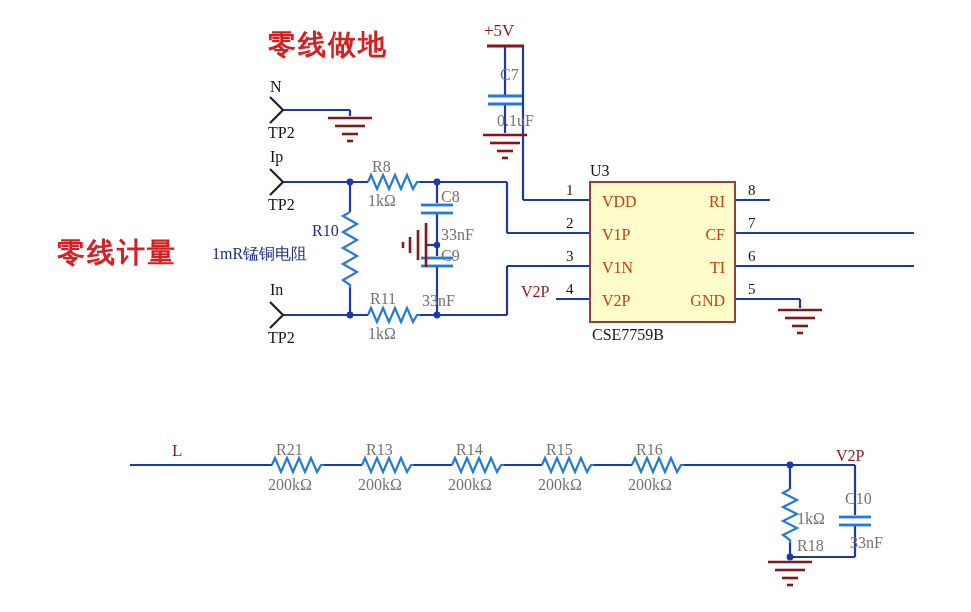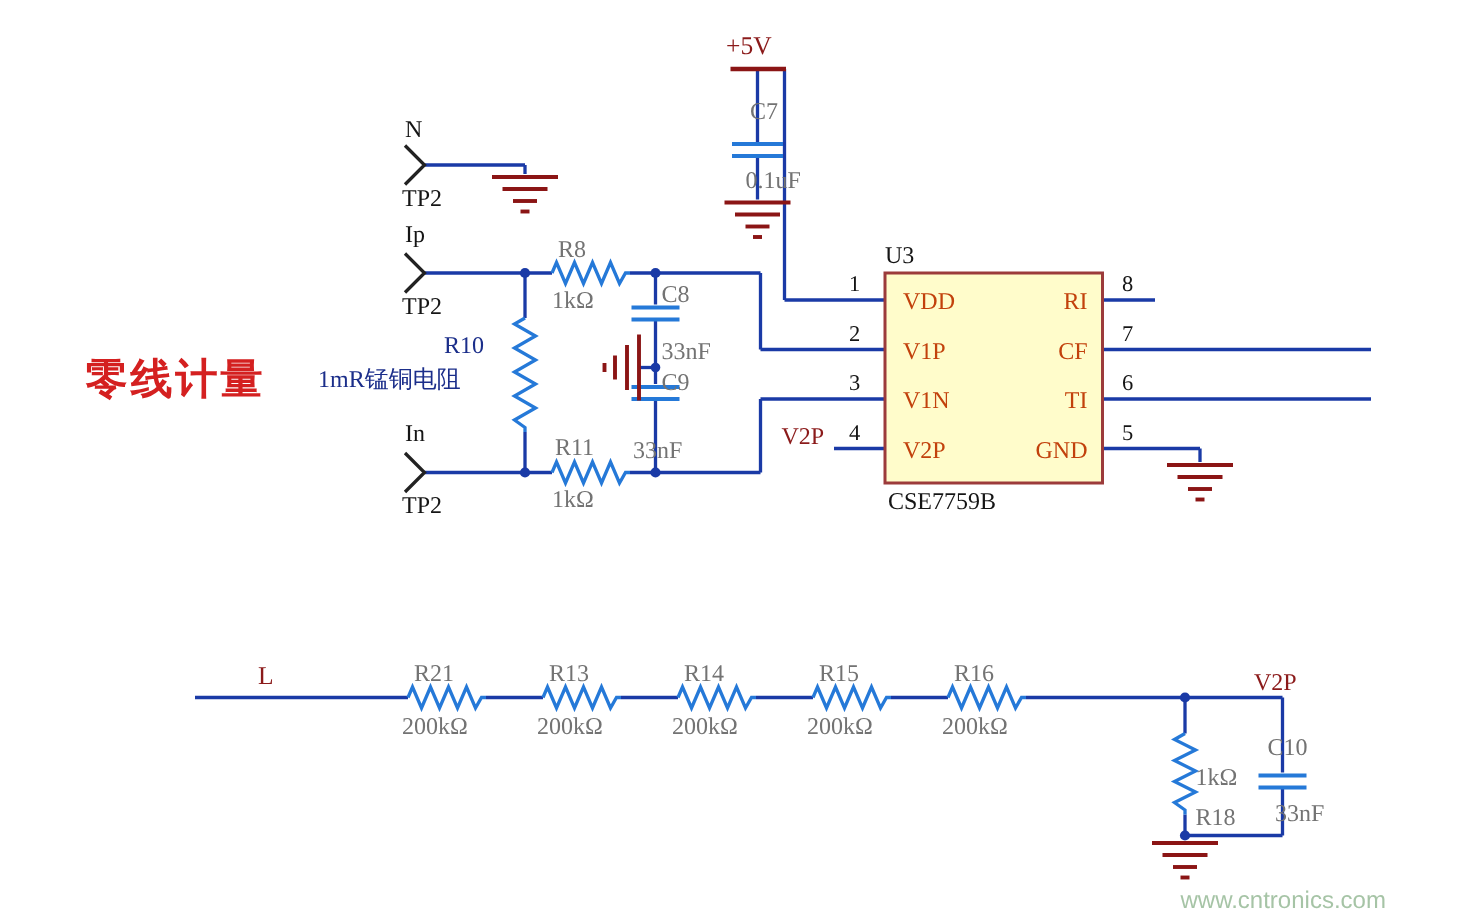--- a/index.html
+++ b/index.html
@@ -152,37 +152,38 @@
 
     <g stroke="#222222" stroke-width="2.2" fill="none">
       <path d="M270,97 L283,110 L270,123"></path>
       <path d="M270,169 L283,182 L270,195"></path>
       <path d="M270,302 L283,315 L270,328"></path>
     </g>
 
     <rect x="590" y="182" width="145" height="140" fill="#fffccb" stroke="#9c3b3b" stroke-width="2"></rect>
   </svg>
 
+  <div class="lbl red-cn" style="left:268px;top:30px;">零线做地</div>
   <div class="lbl red-cn" style="left:57px;top:238px;">零线计量</div>
 
   <div class="lbl dred" style="left:484px;top:22px;font-size:17px;">+5V</div>
 
   <div class="lbl blue" style="left:500px;top:66px;">C7</div>
   <div class="lbl blue" style="left:497px;top:112px;">0.1uF</div>
 
   <div class="lbl black" style="left:270px;top:78px;">N</div>
   <div class="lbl black" style="left:268px;top:124px;">TP2</div>
   <div class="lbl black" style="left:270px;top:148px;">Ip</div>
   <div class="lbl black" style="left:268px;top:196px;">TP2</div>
   <div class="lbl black" style="left:270px;top:281px;">In</div>
   <div class="lbl black" style="left:268px;top:329px;">TP2</div>
 
   <div class="lbl blue" style="left:372px;top:158px;">R8</div>
   <div class="lbl blue" style="left:368px;top:192px;">1kΩ</div>
-  <div class="lbl navy" style="left:296px;top:222px;text-align:right;">R10</div>
+  <div class="lbl navy" style="left:312px;top:222px;text-align:right;">R10</div>
   <div class="lbl navy" style="left:212px;top:245px;">1mR锰铜电阻</div>
   <div class="lbl blue" style="left:370px;top:290px;">R11</div>
   <div class="lbl blue" style="left:368px;top:325px;">1kΩ</div>
   <div class="lbl blue" style="left:441px;top:188px;">C8</div>
   <div class="lbl blue" style="left:441px;top:226px;">33nF</div>
   <div class="lbl blue" style="left:441px;top:247px;">C9</div>
   <div class="lbl blue" style="left:422px;top:292px;">33nF</div>
 
   <div class="lbl black" style="left:590px;top:162px;">U3</div>
   <div class="lbl black" style="left:592px;top:326px;">CSE7759B</div>
@@ -222,15 +223,14 @@
   <div class="lbl blue" style="left:636px;top:441px;">R16</div>
   <div class="lbl blue" style="left:628px;top:476px;">200kΩ</div>
 
   <div class="lbl dred" style="left:836px;top:447px;">V2P</div>
 
   <div class="lbl blue" style="left:797px;top:489px;margin-top:48px;">R18</div>
   <div class="lbl blue" style="left:797px;top:510px;">1kΩ</div>
   <div class="lbl blue" style="left:845px;top:490px;">C10</div>
   <div class="lbl blue" style="left:850px;top:534px;">33nF</div>
 
-  <div class="lbl wm" style="left:787px;top:592px;">www.cntronics.com</div>
 
 </div>
 
 </body></html>

